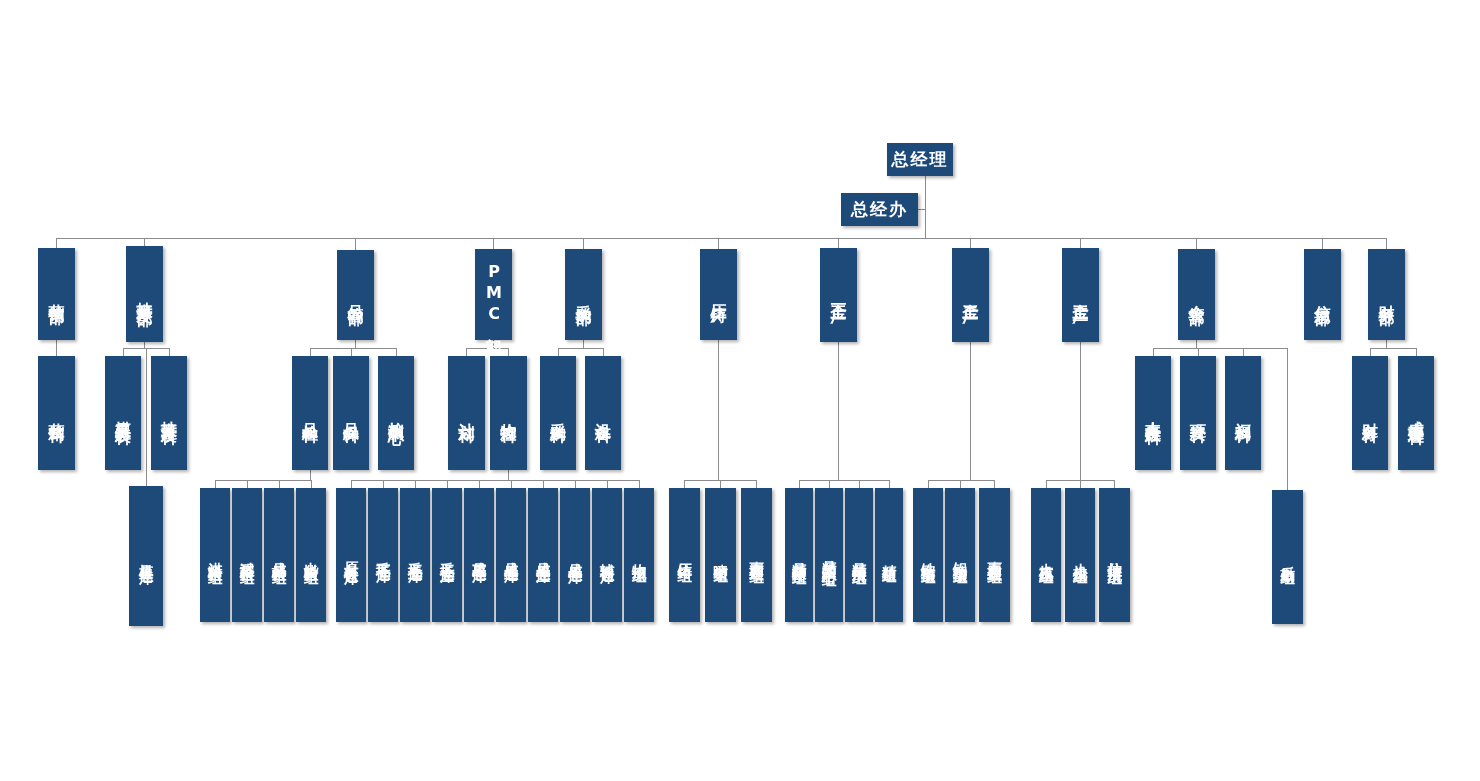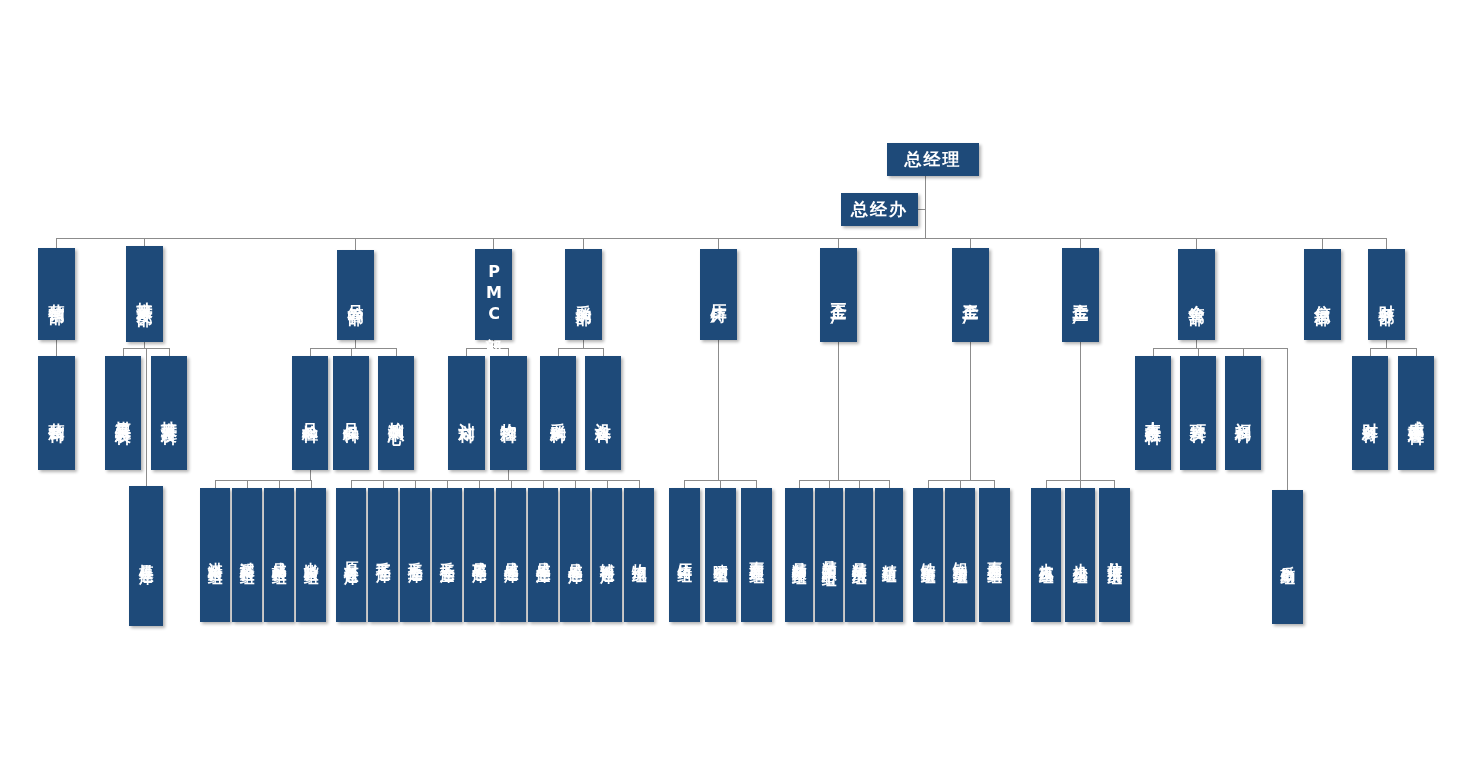--- a/index.html
+++ b/index.html
@@ -119,21 +119,21 @@
       <line x1="960" y1="480" x2="960" y2="488" stroke="#8c8c8c" stroke-width="1"></line>
       <line x1="994.5" y1="480" x2="994.5" y2="488" stroke="#8c8c8c" stroke-width="1"></line>
       <line x1="1080.5" y1="342" x2="1080.5" y2="480" stroke="#8c8c8c" stroke-width="1"></line>
       <line x1="1046" y1="480" x2="1114.5" y2="480" stroke="#8c8c8c" stroke-width="1"></line>
       <line x1="1046" y1="480" x2="1046" y2="488" stroke="#8c8c8c" stroke-width="1"></line>
       <line x1="1080" y1="480" x2="1080" y2="488" stroke="#8c8c8c" stroke-width="1"></line>
       <line x1="1114.5" y1="480" x2="1114.5" y2="488" stroke="#8c8c8c" stroke-width="1"></line>
       <line x1="918" y1="209.5" x2="925.5" y2="209.5" stroke="#8c8c8c" stroke-width="1"></line>
     </svg>
 
-<div class="node h lv0" style="left: 887px; top: 143px; width: 92px; height: 33px;">总经理</div>
+<div class="node h lv0" style="left: 887px; top: 143px; width: 66px; height: 33px;">总经理</div>
     <div class="node h lv0" style="left: 841px; top: 193px; width: 77px; height: 33px;">总经办</div>
     <div class="node v lv1" style="left: 38px; top: 248px; width: 37px; height: 92px;">营销部</div>
     <div class="node v lv1" style="left: 126px; top: 246px; width: 37px; height: 96px;">技术开发部</div>
     <div class="node v lv1" style="left: 337px; top: 250px; width: 37px; height: 90px;">品管部</div>
     <div class="node v lv1" style="left: 475px; top: 249px; width: 37px; height: 91px;">PMC部</div>
     <div class="node v lv1" style="left: 565px; top: 249px; width: 37px; height: 91px;">采购部</div>
     <div class="node v lv1" style="left: 700px; top: 249px; width: 37px; height: 91px;">压铸厂</div>
     <div class="node v lv1" style="left: 820px; top: 248px; width: 37px; height: 94px;">金工一厂</div>
     <div class="node v lv1" style="left: 952px; top: 248px; width: 37px; height: 94px;">金工二厂</div>
     <div class="node v lv1" style="left: 1062px; top: 248px; width: 37px; height: 94px;">金工三厂</div>

